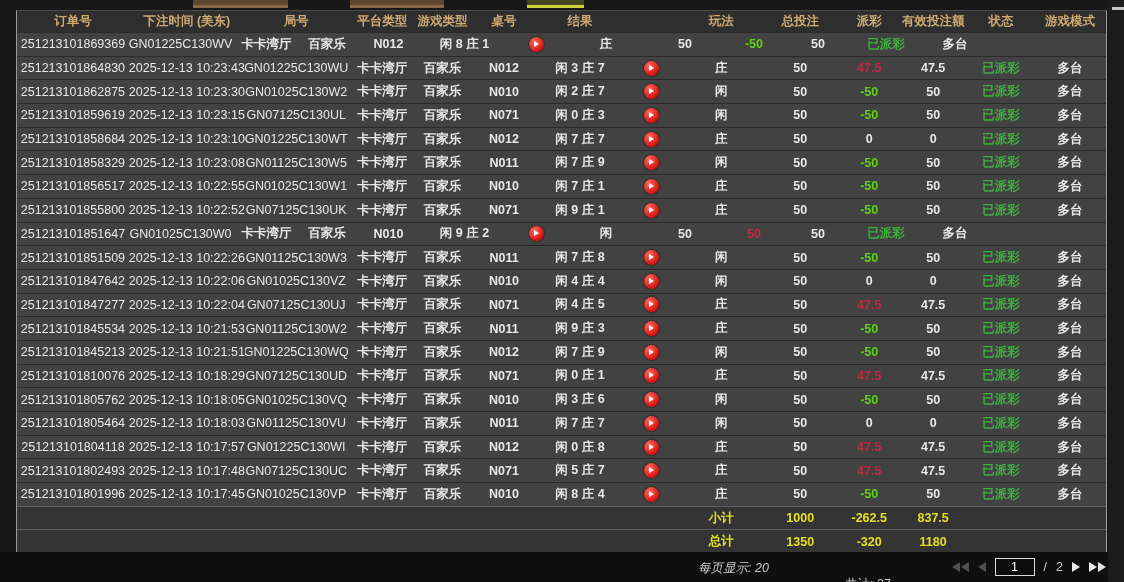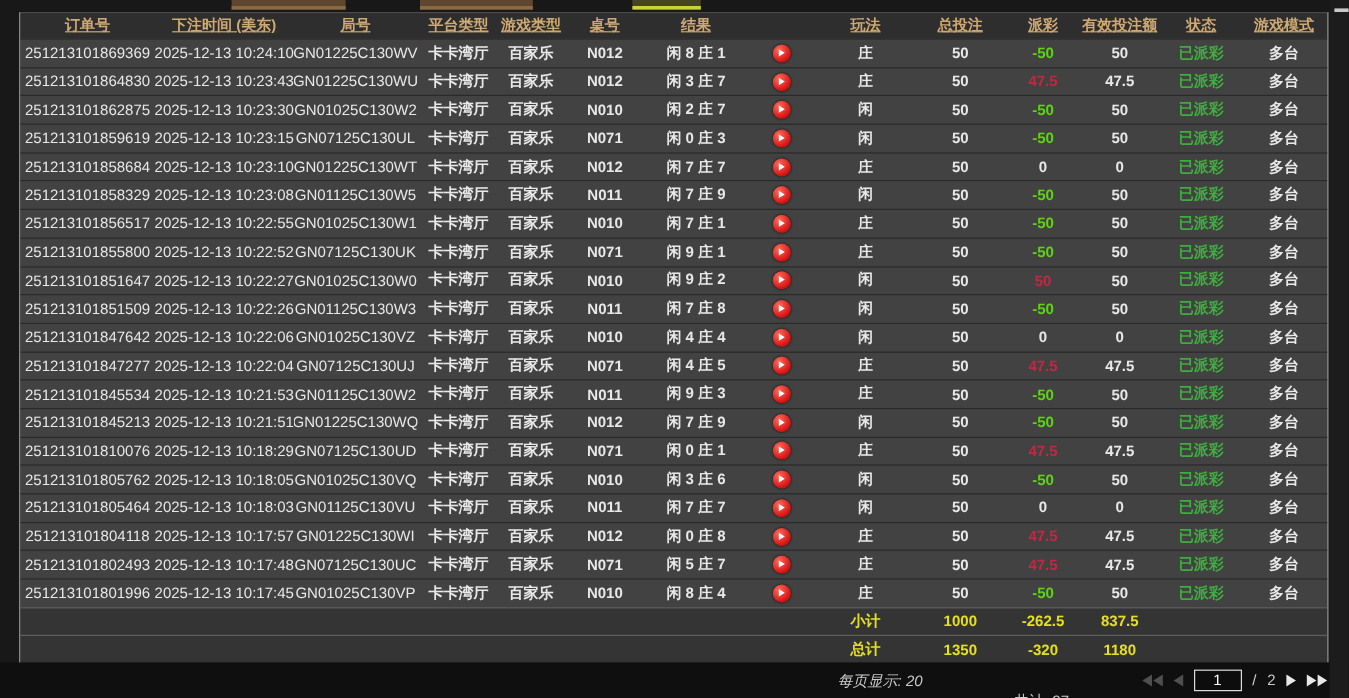--- a/index.html
+++ b/index.html
@@ -9,21 +9,21 @@
 
   
   .cut-btn { position:absolute; top:0; height:8px; }
   .cut-btn.brown { background:#5f462e; border-bottom:3px solid #8a6a46; }
   .cut-btn.active { background:#45451f; border-bottom:3px solid #ccd336; }
 
   
   .table-wrap { position:absolute; left:16px; top:10px; width:1091px;
                 border:1px solid #9b9b9b; border-top:1px solid #4a4a4a; background:#424242; }
   .thead { display:flex; height:21px; background:#2e2e2e; color:#cfa972;
-           font-weight:bold; font-size:12.5px; align-items:center;text-decoration:underline; }
+           font-weight:bold; font-size:12.5px; align-items:center; }
   .row  { display:flex; height:23.7px; border-top:1px solid #2a2a2a; background:#424242;
           align-items:flex-start; color:#e8e8e8; font-size:12.5px; }
   .cell { display:flex; justify-content:center; align-items:center;
           white-space:nowrap; overflow:hidden; height:100%; }
   .b { font-weight:bold; }
   
   .c1{width:112px}.c2{width:116px}.c3{width:103px}.c4{width:69px}.c5{width:52px}
   .c6{width:71px}.c7{width:81px}.c8{width:62px}.c9{width:78px}.c10{width:80px}
   .c11{width:58px}.c12{width:70px}.c13{width:66px}.c14{width:72px}
 
@@ -86,21 +86,20 @@
       <div class="cell c10">总投注</div>
       <div class="cell c11">派彩</div>
       <div class="cell c12">有效投注额</div>
       <div class="cell c13">状态</div>
       <div class="cell c14">游戏模式</div>
     </div>
 
     <div>
   <div class="row">
     <div class="cell c1">251213101869369</div>
-    <div class="cell c2">2025-12-13 10:24:10</div>
     <div class="cell c3">GN01225C130WV</div>
     <div class="cell c4 b">卡卡湾厅</div>
     <div class="cell c5 b">百家乐</div>
     <div class="cell c6 b">N012</div>
     <div class="cell c7 b">闲 8 庄 1</div>
     <div class="cell c8">
       <span class="play"></span>
     </div>
     <div class="cell c9 b">庄</div>
     <div class="cell c10 b">50</div>
@@ -238,21 +237,20 @@
     <div class="cell c9 b">庄</div>
     <div class="cell c10 b">50</div>
     <div class="cell c11 b neg">-50</div>
     <div class="cell c12 b">50</div>
     <div class="cell c13 b status">已派彩</div>
     <div class="cell c14 b">多台</div>
   </div>
 
   <div class="row">
     <div class="cell c1">251213101851647</div>
-    <div class="cell c2">2025-12-13 10:22:27</div>
     <div class="cell c3">GN01025C130W0</div>
     <div class="cell c4 b">卡卡湾厅</div>
     <div class="cell c5 b">百家乐</div>
     <div class="cell c6 b">N010</div>
     <div class="cell c7 b">闲 9 庄 2</div>
     <div class="cell c8">
       <span class="play"></span>
     </div>
     <div class="cell c9 b">闲</div>
     <div class="cell c10 b">50</div>

